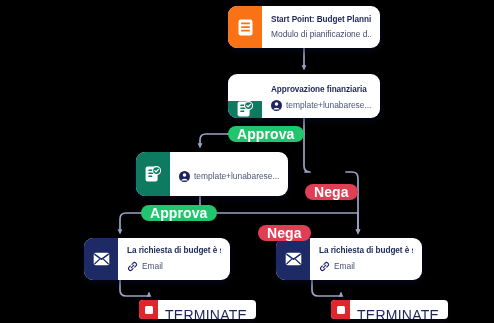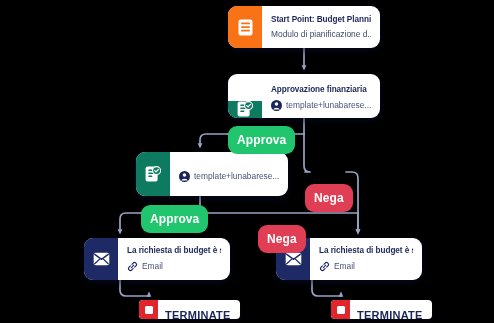--- a/index.html
+++ b/index.html
@@ -83,24 +83,24 @@
   #node-clevel      { left: 136px; top: 152px; width: 152px; height: 44px; }
   #node-email-left  { left: 84px;  top: 238px; width: 146px; height: 42px; }
   #node-email-right { left: 276px; top: 238px; width: 146px; height: 42px; }
 
   
   .pill {
     position: absolute;
     display: flex;
     align-items: center;
     justify-content: center;
-    height: 28px;
+    height: 16px;
     padding: 0 9px;
     border-radius: 9px;
-    font-size: 12px;
+    font-size: 14px;
     font-weight: bold;
     color: #ffffff;
     letter-spacing: 0.1px;
     white-space: nowrap;
   }
   .pill.approve { background: #21c56d; }
   .pill.deny    { background: #e03e54; margin-top: 20px; }
 
   #pill-approve-1 { left: 228px; top: 126px; }
   #pill-deny-1    { left: 305px; top: 164px; }
@@ -128,22 +128,22 @@
     justify-content: center;
   }
   .terminate-square {
     width: 8px;
     height: 8px;
     background: #ffffff;
     border-radius: 1.5px;
   }
   .terminate-label {
     padding: 0 9px 0 7px;
-    font-size: 11px;
-    font-weight: bold;
+    font-size: 14px;
+    font-weight: normal;
     color: #1b2559;
     letter-spacing: 0.25px;
     white-space: nowrap;
     margin-top: 10px;
   }
   #terminate-left  { left: 139px; top: 300px; }
   #terminate-right { left: 331px; top: 300px; }
 </style>
 </head>
 <body>

